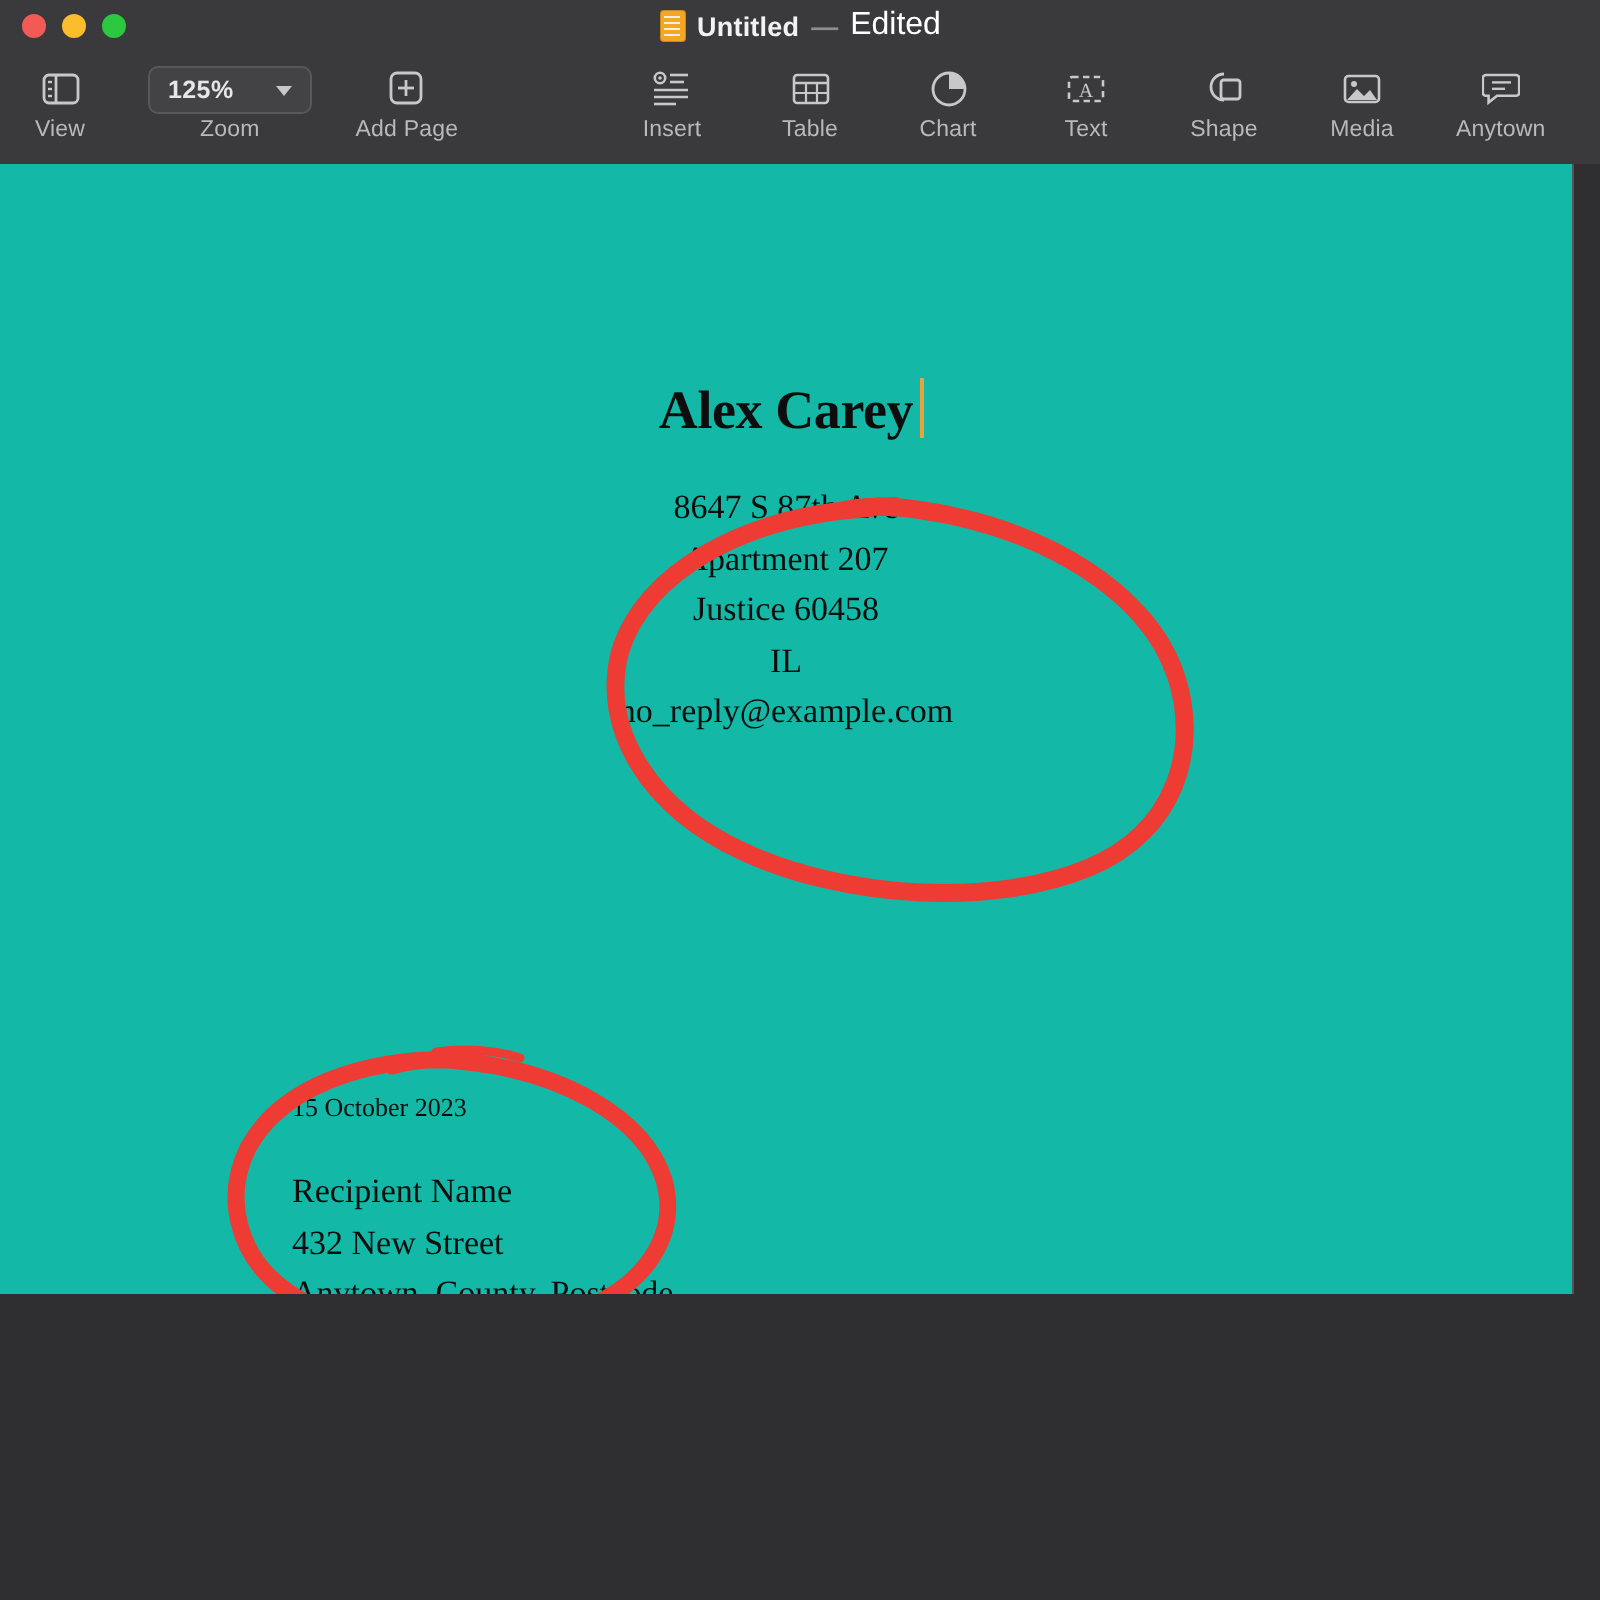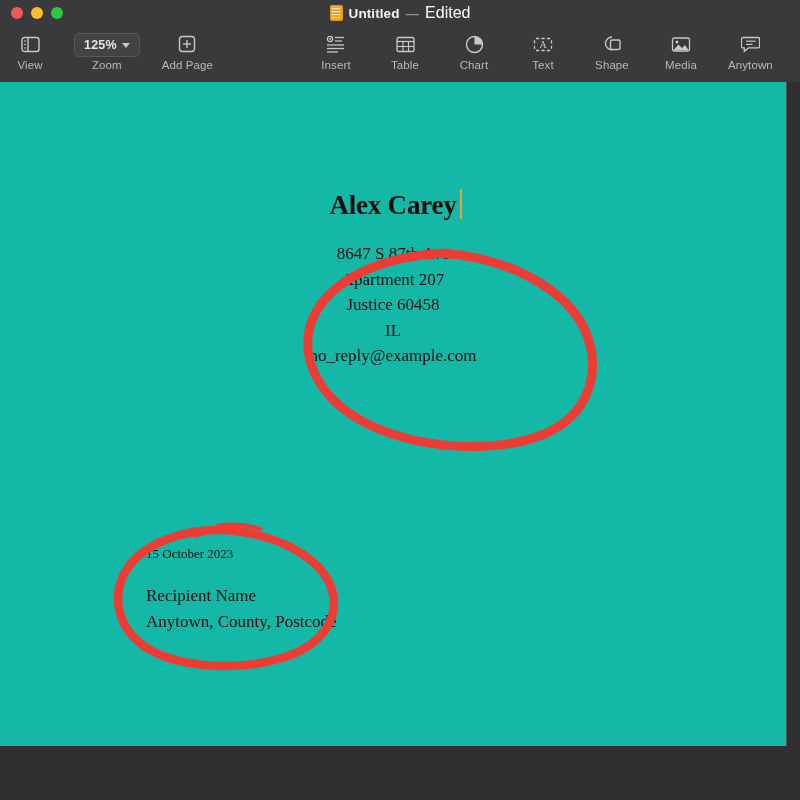--- a/index.html
+++ b/index.html
@@ -11,21 +11,21 @@
     width: 800px;
     height: 800px;
     overflow: hidden;
     background: #2f2f31;
     font-family: "Liberation Sans", sans-serif;
     -webkit-font-smoothing: antialiased;
   }
   .app-window {
     position: relative;
     width: 800px;
-    height: 746px;
+    height: 647px;
     overflow: hidden;
     background: #3a3a3c;
   }
 
   
   .titlebar {
     position: absolute;
     top: 0; left: 0;
     width: 800px;
     height: 26px;
@@ -131,21 +131,21 @@
     margin-top: 2px;
     font-size: 11.5px;
     color: #b9b9bb;
     white-space: nowrap;
     letter-spacing: 0.1px;
   }
   .zoom-control {
     display: flex;
     align-items: center;
     justify-content: center;
-    gap: 5px;
+    gap: 21px;
     height: 22px;
     padding: 0 9px;
     border: 1px solid #58585a;
     border-radius: 5px;
     background: #434345;
     margin-top: 2px;
   }
   .zoom-value {
     font-size: 12.5px;
     color: #e6e6e8;
@@ -417,20 +417,21 @@
           <div>Justice 60458</div>
           <div>IL</div>
           <div>no_reply@example.com</div>
         </div>
       </div>
 
       <div class="date-line">15 October 2023</div>
 
       <div class="recipient">
         <div>Recipient Name</div>
+        <div>432 New Street</div>
         <div>Anytown, County, Postcode</div>
       </div>
 
 
 
       <div class="para para-2"><span>It’s easy to edit text, change fonts </span><span class="hl-underline">and</span><span> add beautiful graphics. Use paragraph styles to get a consistent look throughout your document. For example, this paragraph uses Body style. You can change it in the Text tab of the Format</span></div>
 
       <svg class="ink ink-1" width="300" height="230" viewBox="0 0 300 230">
         <path d="M135 12 C 72 16, 22 44, 10 84 C 0 122, 24 162, 72 184 C 122 207, 195 212, 244 192
                  C 288 174, 300 132, 288 96 C 274 54, 222 22, 160 13 C 146 11, 132 11, 122 13" fill="none" stroke="#ee3b33" stroke-width="9" stroke-linecap="round"></path>

